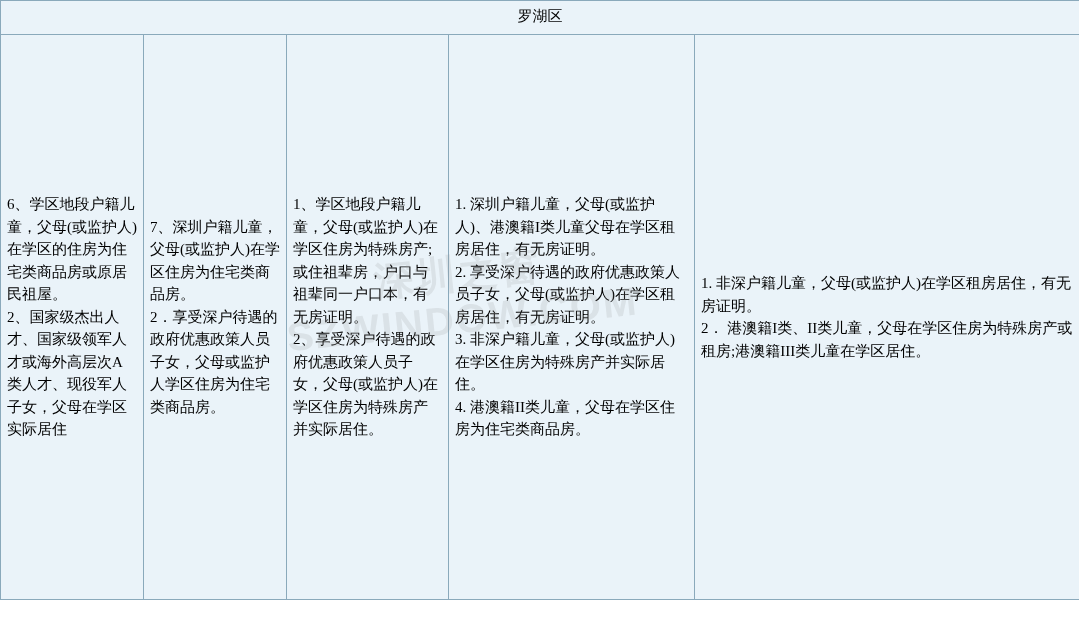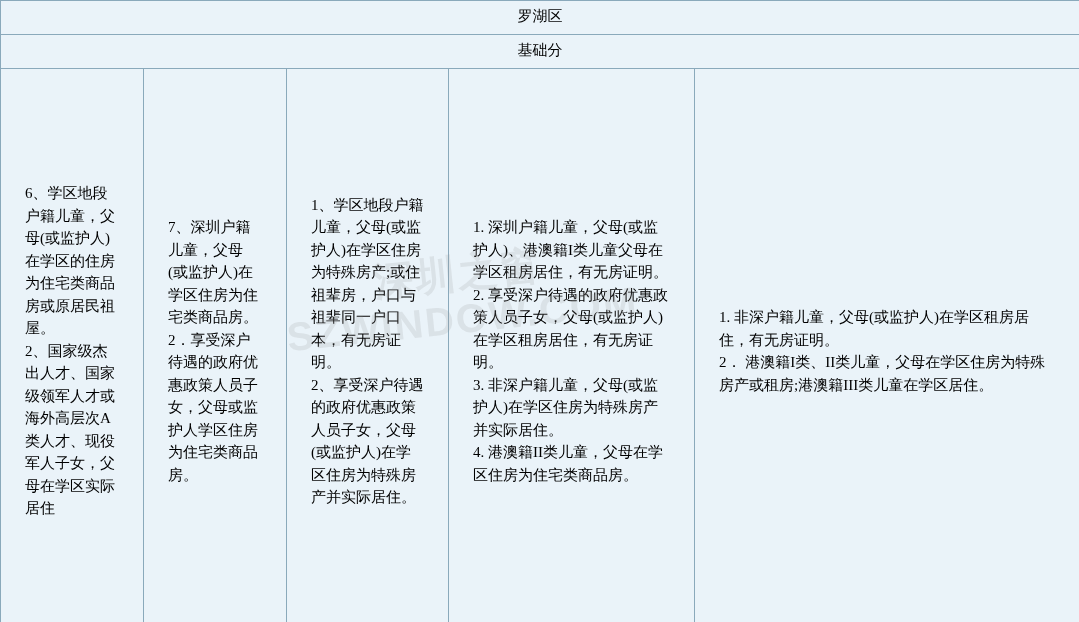--- a/index.html
+++ b/index.html
@@ -19,21 +19,21 @@
     box-sizing: border-box;
   }
   table.doc-table {
     width: 1079px;
     border-collapse: collapse;
     table-layout: fixed;
   }
   table.doc-table td {
     border: 1px solid #8aa9bb;
     vertical-align: top;
-    padding: 4px 24px;
+    padding: 4px 6px;
     font-size: 15px;
     line-height: 1.5;
     background: #eaf3f9;
   }
   td.title-cell {
     text-align: center;
     height: 25px;
     vertical-align: middle;
     font-size: 16px;
     background: #eaf3f9;
@@ -96,23 +96,20 @@
         <col class="c2">
         <col class="c3">
         <col class="c4">
         <col class="c5">
     </colgroup>
     <tbody>
       <tr>
         <td class="title-cell" colspan="5">罗湖区</td>
       </tr>
       <tr>
-        <td class="subtitle-cell" colspan="5">基础分</td>
-      </tr>
-      <tr>
         <td class="body-cell" style="vertical-align: middle;">
           <div class="cell-text">6、学区地段户籍儿童，父母(或监护人)在学区的住房为住宅类商品房或原居民祖屋。
 2、国家级杰出人才、国家级领军人才或海外高层次A类人才、现役军人子女，父母在学区实际居住</div>
         </td>
         <td class="body-cell" style="vertical-align: middle;">
           <div class="cell-text">7、深圳户籍儿童，父母(或监护人)在学区住房为住宅类商品房。
 2．享受深户待遇的政府优惠政策人员子女，父母或监护人学区住房为住宅类商品房。</div>
         </td>
         <td class="body-cell" style="vertical-align: middle;">
           <div class="cell-text">1、学区地段户籍儿童，父母(或监护人)在学区住房为特殊房产;或住祖辈房，户口与祖辈同一户口本，有无房证明。

